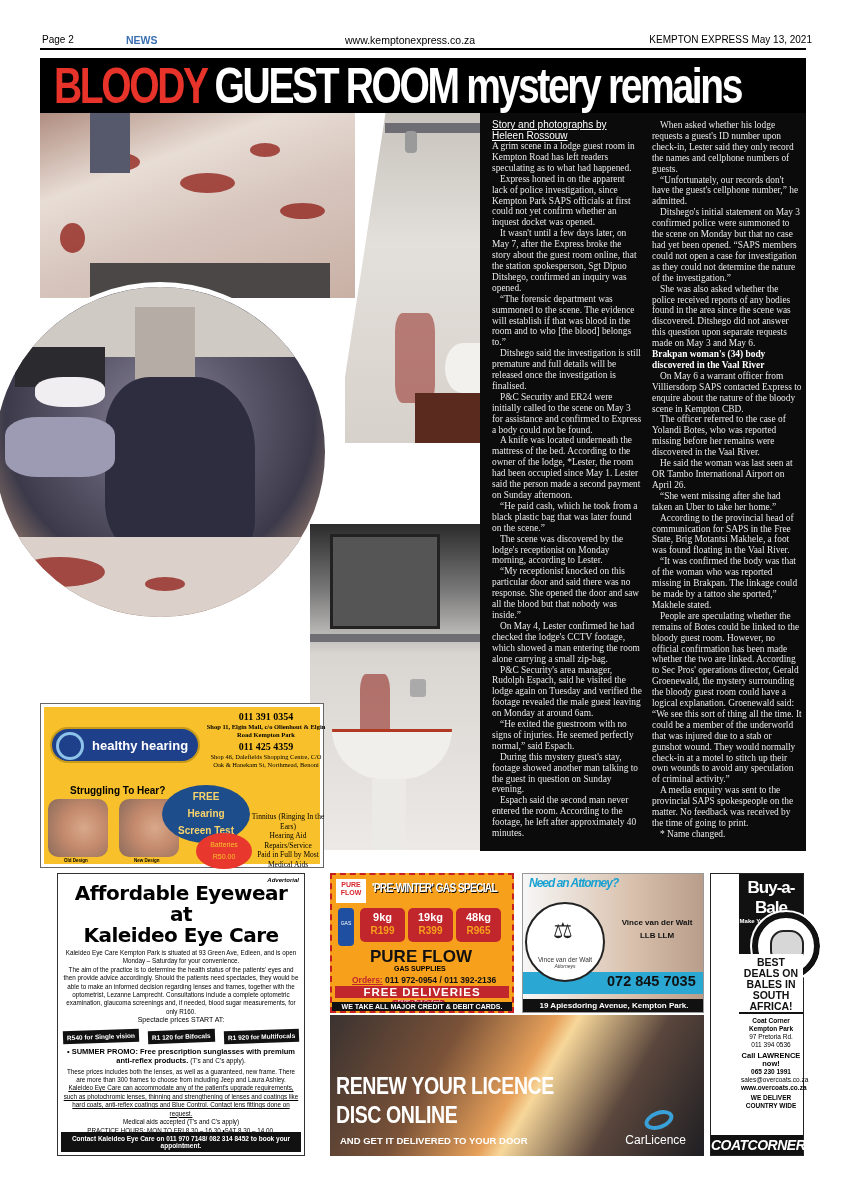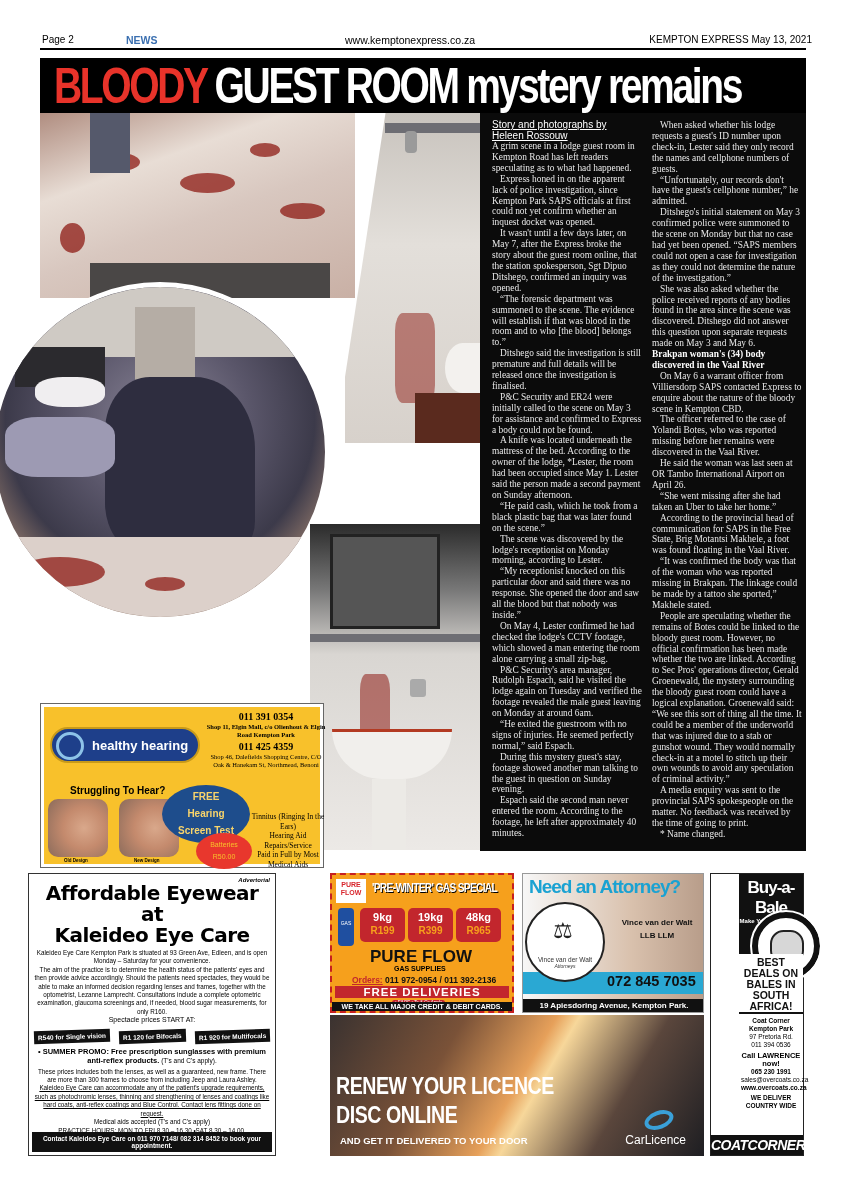--- a/index.html
+++ b/index.html
@@ -50,21 +50,21 @@
   .hh-strug { position:absolute; left:26px; top:78px; font-family:"Liberation Sans",sans-serif; font-weight:bold; font-size:10px; }
   .hh-ear { position:absolute; top:92px; width:60px; height:58px; background: radial-gradient(circle at 60% 50%, #d9a88b 0%, #c48a6d 45%, #8a6b5b 100%); border-radius: 10px; }
   .hh-ear-old { left:4px; }
   .hh-ear-new { left:75px; }
   .hh-cap { position:absolute; top:151px; font-family:"Liberation Sans",sans-serif; font-size:4.5px; font-weight:bold; }
   .hh-free { position:absolute; left:118px; top:78px; width:88px; height:58px; border-radius:50%; background:#1e4d8c; color:#f8d46b; font-family:"Liberation Sans",sans-serif; font-weight:bold; font-size:10px; text-align:center; line-height:17px; padding-top:3px; }
   .hh-batt { position:absolute; left:152px; top:126px; width:56px; height:36px; border-radius:50%; background:#e8372d; color:#f8c12b; font-family:"Liberation Sans",sans-serif; font-size:7px; text-align:center; line-height:12px; padding-top:6px; }
   .hh-services { position:absolute; left:206px; top:105px; width:76px; text-align:center; font-family:Liberation Serif, serif; font-size:7.5px; line-height:9.5px; }
 
   
-  .ad-eye { left: 28px; top: 873px; width: 248px; height: 283px; border: 1px solid #333; background:#fff; padding: 3px 5px; font-family: "Liberation Sans", sans-serif; text-align:center; }
+  .ad-eye { left: 57px; top: 873px; width: 248px; height: 283px; border: 1px solid #333; background:#fff; padding: 3px 5px; font-family: "Liberation Sans", sans-serif; text-align:center; }
   .eye-adv { text-align:right; font-style:italic; font-weight:bold; font-size:6px; }
   .eye-title { font-family:"DejaVu Sans",sans-serif; font-weight:bold; font-size:20px; line-height:21px; letter-spacing:-0.5px; }
   .eye-body { font-size:6.3px; line-height:8.4px; margin-top:3px; }
   .eye-prices { display:flex; justify-content:space-between; margin:5px 0 4px; }
   .eye-price { background:#111; color:#fff; font-weight:bold; font-size:6.5px; padding:3px 4px; transform: rotate(-2deg); }
   .eye-promo { font-weight:bold; font-size:7.5px; line-height:9px; }
   .eye-u { text-decoration: underline; }
   .eye-contact { position:absolute; left:3px; bottom:3px; right:3px; background:#111; color:#fff; font-weight:bold; font-size:6.5px; padding:3px 0; }
 
   
@@ -78,21 +78,21 @@
   .gas-brand { position:absolute; left:38px; top:72px; font-weight:bold; font-size:17px; color:#111; }
   .gas-sub { position:absolute; left:62px; top:90px; font-weight:bold; font-size:7px; }
   .gas-orders { position:absolute; left:20px; top:100px; font-weight:bold; font-size:8.5px; color:#111; white-space:nowrap; }
   .gas-orders .lbl { color:#c2262d; text-decoration: underline; }
   .gas-free { position:absolute; left:3px; top:111px; width:174px; background:#c2262d; color:#fff; font-weight:bold; font-size:11.5px; text-align:center; letter-spacing:1px; }
   .gas-eoe { position:absolute; left:60px; top:125px; font-size:4.5px; color:#fff; background:#c2262d; padding:0 3px; border-radius:3px; }
   .gas-cards { position:absolute; left:0; bottom:0; width:180px; background:#111; color:#fff; font-weight:bold; font-size:7px; text-align:center; padding:1px 0; }
 
   
   .ad-atty { left: 522px; top: 873px; width: 182px; height: 140px; background: linear-gradient(90deg,#f7f7f7 0%,#d9c1ad 60%,#b89d8a 100%); border:1px solid #999; font-family:"Liberation Sans",sans-serif; overflow:hidden; }
-  .atty-title { position:absolute; left:6px; top:2px; color:#1aa2d2; font-weight:bold; font-size:19px; letter-spacing:-1px; white-space:nowrap; }
+  .atty-title { position:absolute; left:6px; top:2px; color:#1aa2d2; font-weight:bold; font-style:italic; font-size:12px; letter-spacing:-1px; white-space:nowrap; }
   .atty-circle { position:absolute; left:2px; top:28px; width:80px; height:80px; border-radius:50%; background:#fff; border:2px solid #222; text-align:center; font-size:6.5px; padding-top:52px; color:#333; }
   .atty-scale { position:absolute; left:26px; top:14px; font-size:22px; color:#222; }
   .atty-name { position:absolute; left:86px; top:42px; width:96px; text-align:center; font-weight:bold; font-size:8px; line-height:13px; color:#111; }
   .atty-band { position:absolute; left:0; top:98px; width:182px; height:22px; background:#2aa8d3; }
   .atty-phone { position:absolute; left:84px; top:99px; font-weight:bold; font-size:14.5px; color:#111; }
   .atty-addr { position:absolute; left:0; bottom:0; width:182px; background:#111; color:#fff; font-weight:bold; font-size:8px; text-align:center; padding:2px 0; }
 
   
   .ad-bale { left: 710px; top: 873px; width: 94px; height: 283px; border:1px solid #222; font-family:"Liberation Sans",sans-serif; text-align:center; background:#fff;padding-left:28px; }
   .bale-top { background:#111; color:#fff; height: 140px; position:relative; padding-top:4px; }

